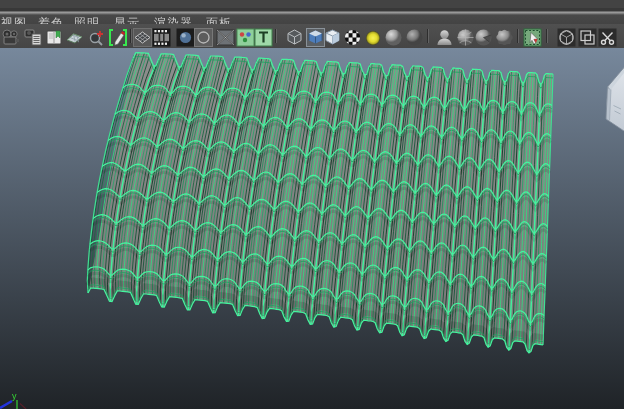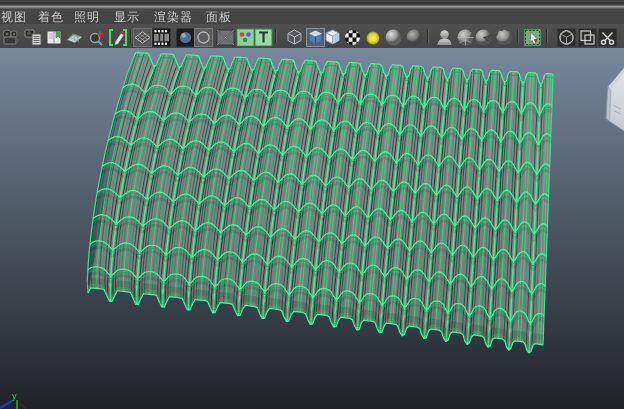--- a/index.html
+++ b/index.html
@@ -1,15 +1,15 @@
 <!DOCTYPE html>
 <html><head><meta charset="utf-8">
 <style>
 html,body{margin:0;padding:0;width:624px;height:409px;overflow:hidden;background:#434343;font-family:"Liberation Sans",sans-serif;}
-#menubar{position:absolute;left:0;top:2px;width:624px;height:16px;background:linear-gradient(#383838 0px,#383838 3px,#a2a2a2 4px,#8d8d8d 5px,#484848 7px,#3f3f3f 24px);}
+#menubar{position:absolute;left:0;top:8px;width:624px;height:16px;background:linear-gradient(#383838 0px,#383838 3px,#a2a2a2 4px,#8d8d8d 5px,#484848 7px,#3f3f3f 24px);}
 .mi{position:absolute;top:7px;font-size:12px;color:#cbcbcb;letter-spacing:1px;white-space:nowrap;}
 #toolbar{position:absolute;left:0;top:24px;width:624px;height:24px;background:linear-gradient(#505050,#454545);}
 .ic{position:absolute;}
 .sep{position:absolute;top:5px;width:1px;height:14px;background:#2e2e2e;border-right:1px solid #636363;}
 #vp{position:absolute;left:0;top:48px;width:624px;height:361px;background:linear-gradient(#77889c,#1f2327);}
 </style></head>
 <body>
 <div id="menubar">
 <span class="mi" style="left:1px">视图</span>
 <span class="mi" style="left:38px">着色</span>

